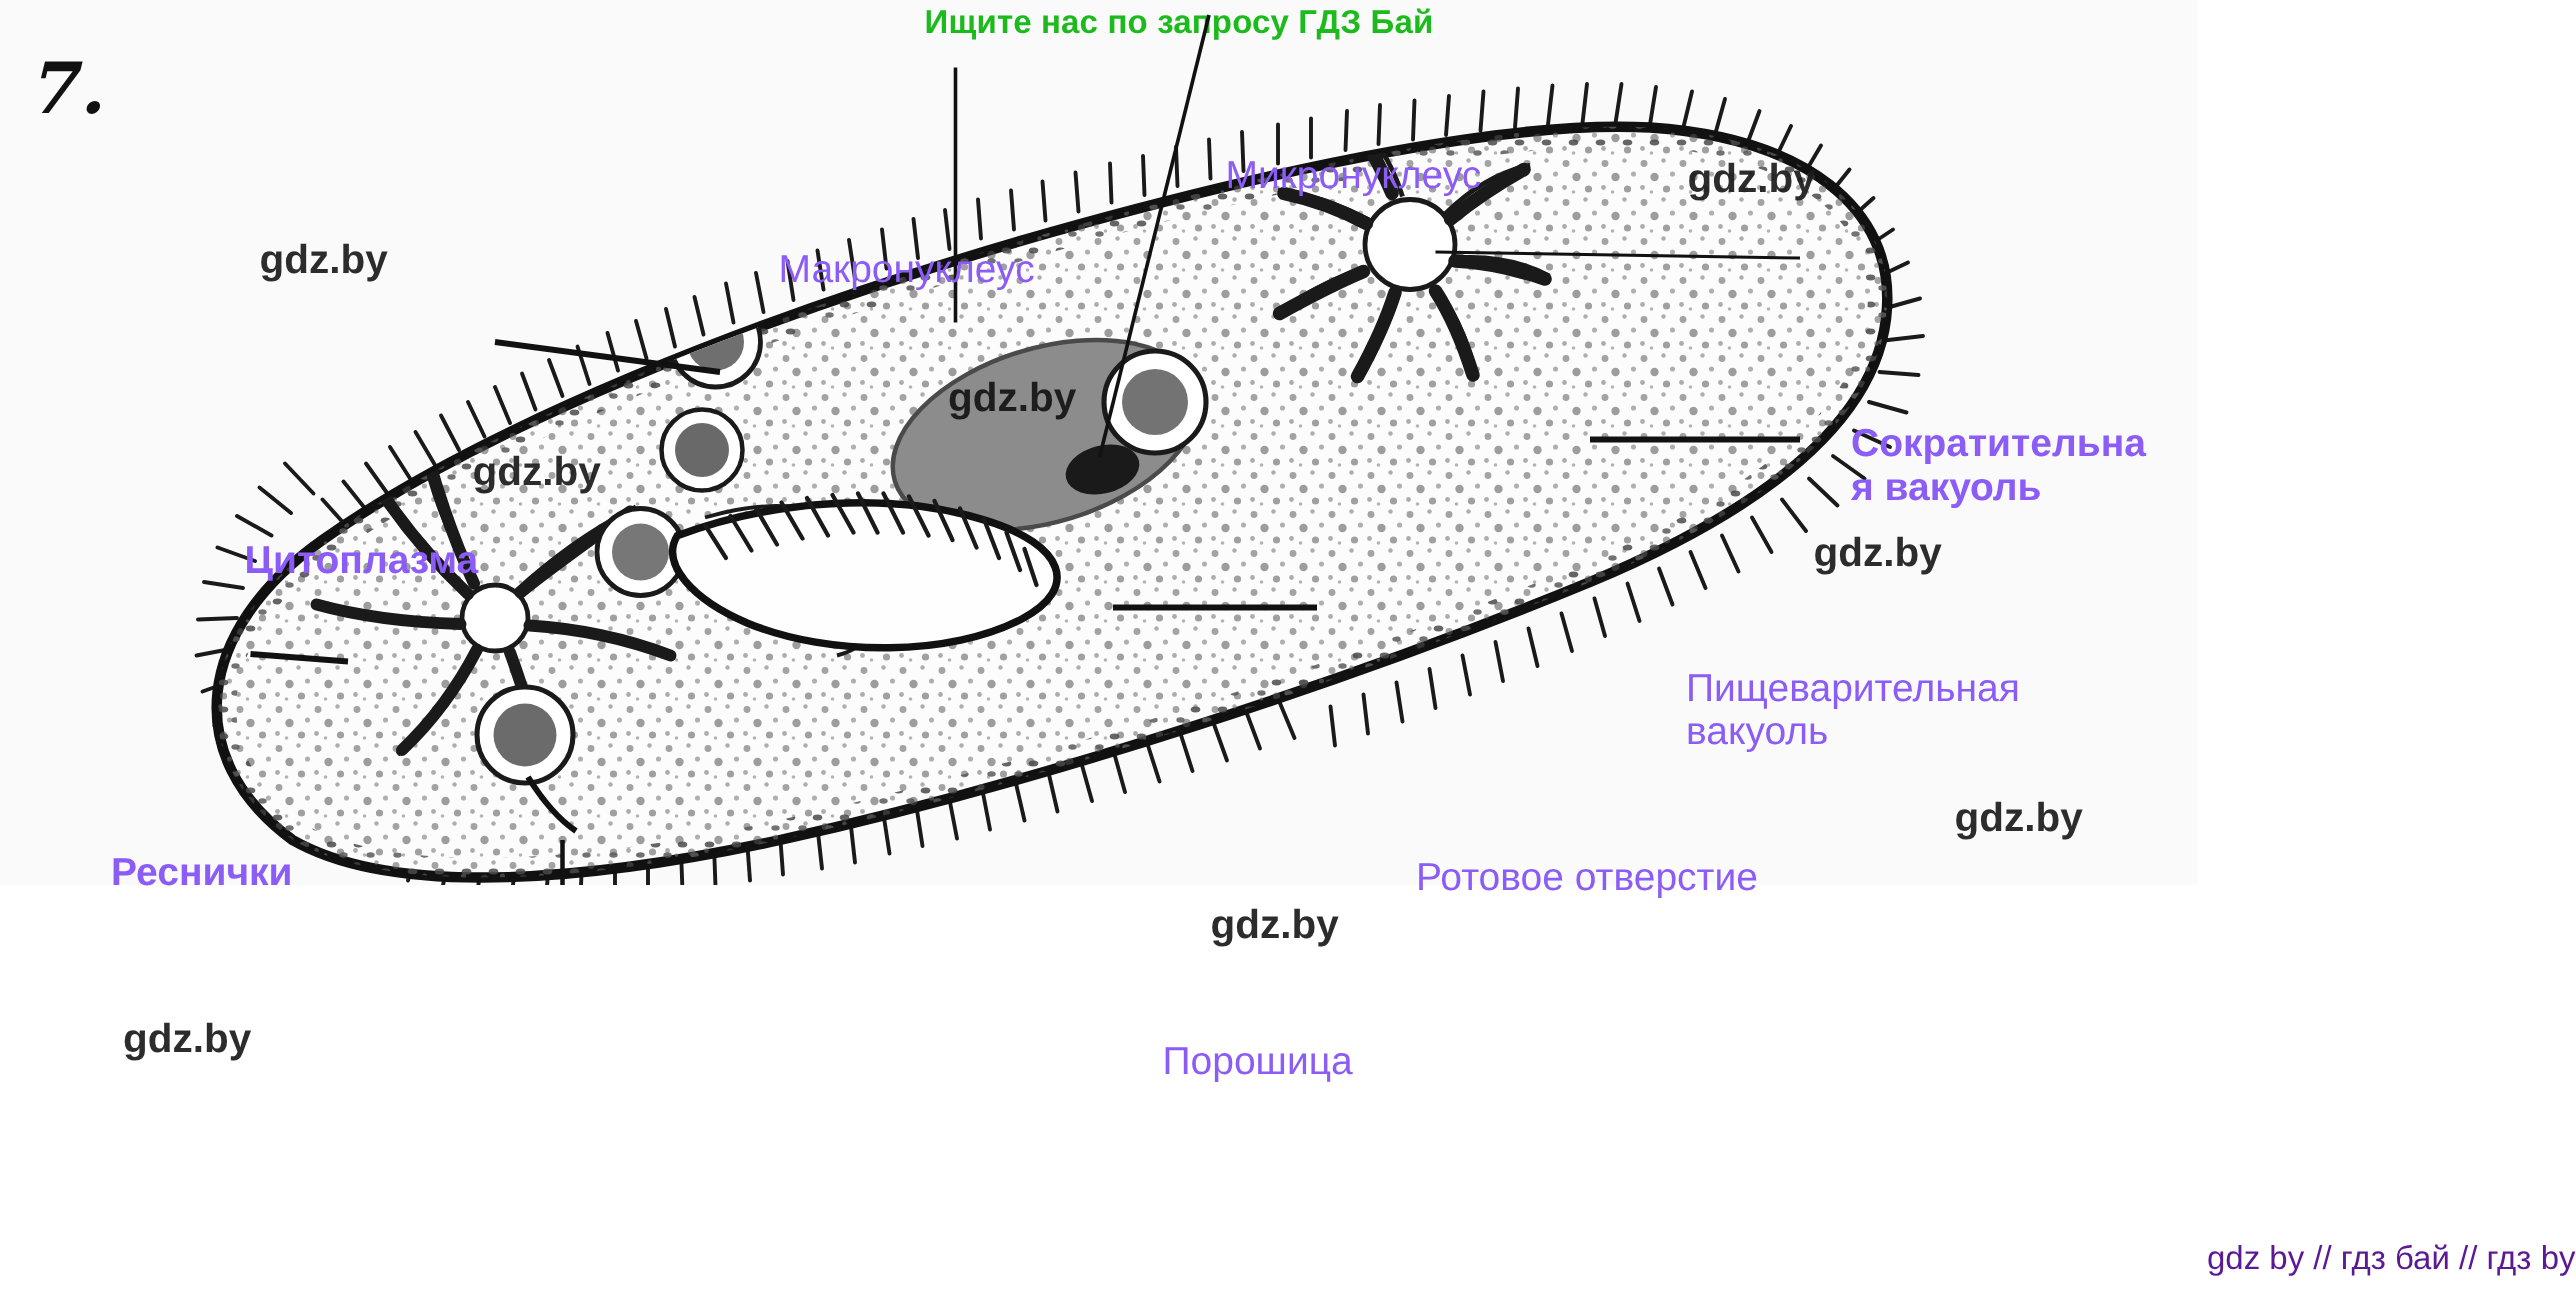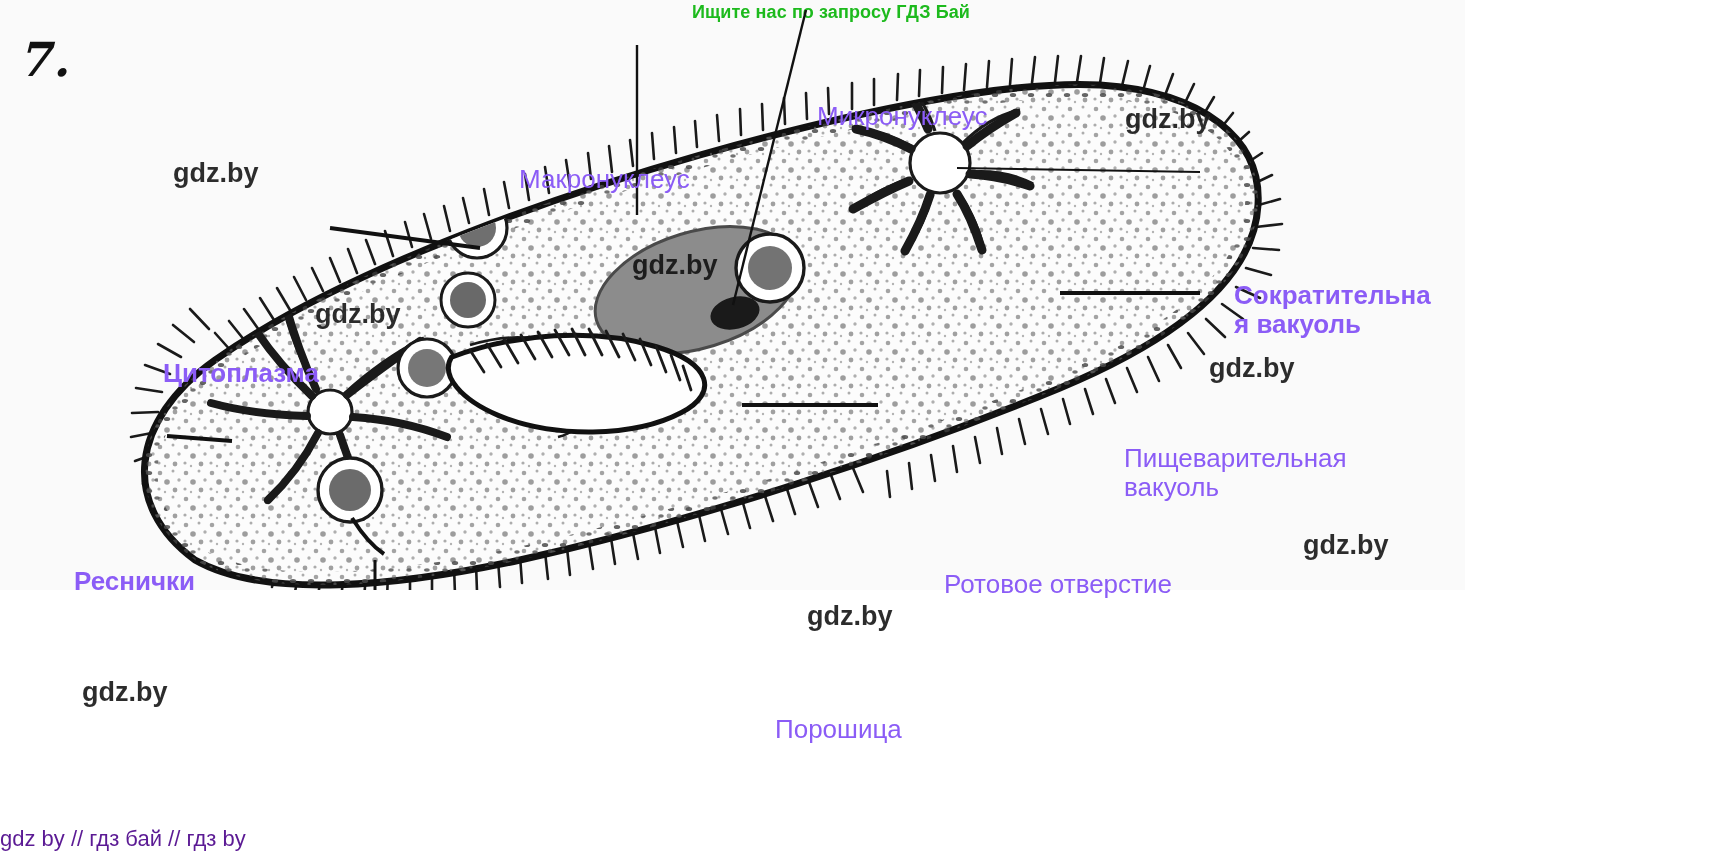--- a/index.html
+++ b/index.html
@@ -8,22 +8,22 @@
     font-family:"Liberation Sans", sans-serif;
     -webkit-font-smoothing:antialiased;
   }
   #stage{position:absolute;left:0;top:0;width:1717px;height:864px;background:#fff;}
 
   .abs{position:absolute;}
 
   
   #promo{
     left:0;top:2px;width:1572px;text-align:center;
-    color:#1dba1d;font-size:18px;font-weight:700;letter-spacing:.1px;
-    font-family:"Liberation Sans", sans-serif;white-space:nowrap;padding-left:45px;
+    color:#1dba1d;font-size:22px;font-weight:700;letter-spacing:.1px;
+    font-family:"Liberation Sans", sans-serif;white-space:nowrap;
   }
 
   
   #qnum{
     left:22px;top:36px;font-family:"DejaVu Serif", serif;
     font-size:47px;font-weight:700;color:#111;line-height:1;
     font-style:italic;transform:skewX(-3deg);
   }
 
   
@@ -46,21 +46,21 @@
   
   .wm{
     position:absolute;color:#1b1b1b;opacity:.92;
     font-family:"Liberation Sans", sans-serif;
     font-size:27px;font-weight:700;white-space:nowrap;
   }
   .wm.inside{color:#141414;}
 
   
   #footer{
-    left:0;top:826px;width:1717px;text-align:left;
+    left:0;top:826px;width:1717px;text-align:right;
     color:#5b1a94;font-size:22px;font-weight:400;
     font-family:"Liberation Sans", sans-serif;white-space:nowrap;
   }
 </style>
 </head>
 <body>
 
 <div id="stage">
 
   <div id="promo" class="abs">Ищите нас по запросу ГДЗ Бай</div>
@@ -379,21 +379,21 @@
 
   <div class="lbl bold" style="left:1234px;top:281px;width:262px;">Сократительна
 я вакуоль</div>
 
   <div class="lbl bold" style="left:163px;top:359px;">Цитоплазма</div>
 
   <div class="lbl bold" style="left:74px;top:567px;">Реснички</div>
 
   <div class="lbl" style="left:944px;top:570px;">Ротовое отверстие</div>
 
-  <div class="lbl" style="left:775px;top:715px;">Порошица</div>
+  <div class="lbl" style="left:775px;top:693px;">Порошица</div>
 
   <span class="wm" style="left:173px;top:158px;">gdz.by</span>
   <span class="wm" style="left:315px;top:299px;">gdz.by</span>
   <span class="wm" style="left:1125px;top:104px;">gdz.by</span>
   <span class="wm" style="left:1209px;top:353px;">gdz.by</span>
   <span class="wm" style="left:1303px;top:530px;">gdz.by</span>
   <span class="wm" style="left:807px;top:601px;">gdz.by</span>
   <span class="wm" style="left:82px;top:677px;">gdz.by</span>
 
   <div id="footer" class="abs">gdz by  //  гдз бай  //  гдз by</div>

